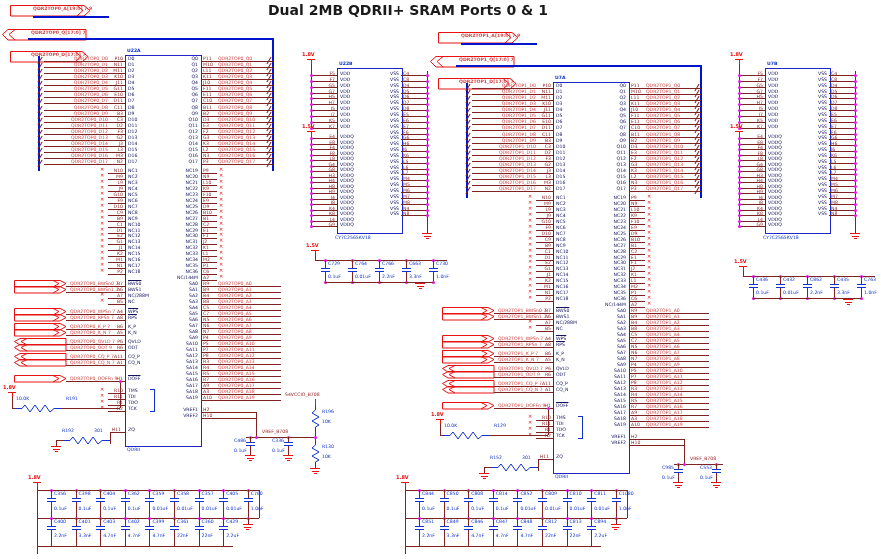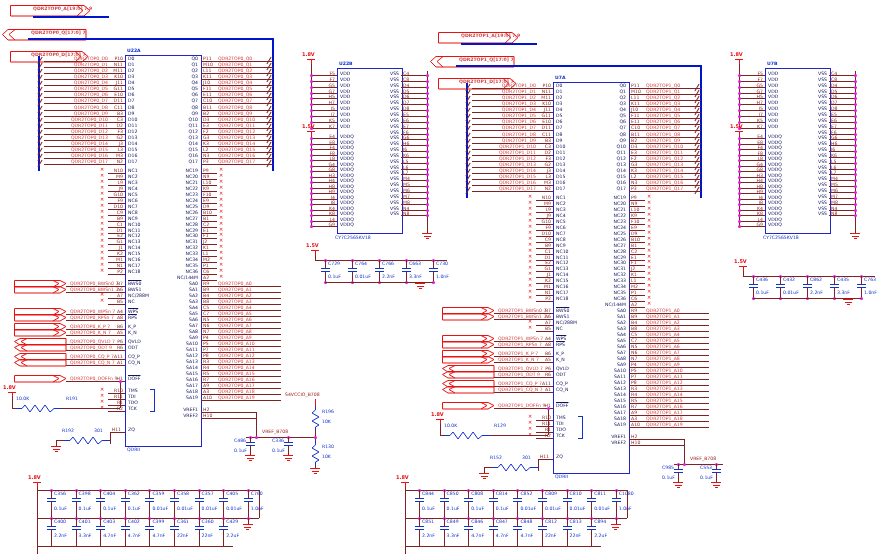--- a/index.html
+++ b/index.html
@@ -21,20 +21,21 @@
   .gb{position:absolute;background:#e81212}
   .box{position:absolute;border:1px solid #2026c8}
   .dot{position:absolute;width:3px;height:3px;border-radius:2px;background:#e816e8}
   .hatch{position:absolute;width:8px;height:1px;background:#7e2222;transform:rotate(-58deg)}
   .title{position:absolute;font-size:14px;font-weight:bold;color:#1a1a1a}
 </style>
 </head>
 <body>
 
 <div id="stage">
+  <div class="title" style="left:268px;top:2px">Dual 2MB QDRII+ SRAM Ports 0 &amp; 1</div>
 <svg width="81" height="12" style="position: absolute; left: 10px; top: 5px;">
       <path d="M0.5,0.5 H74 L80,5.5 L74,11 H0.5 Z" fill="none" stroke="#e81212"></path>
       <path d="M67,0.5 L73,5.5 L67,11" fill="none" stroke="#e81212"></path>
     </svg>
     <div class="t net b" style="left: 33px; top: 6px;">QDR2TOP0_A[19:0]   7,9</div>
     <div class="bus" style="left: 33px; top: 16px; width: 76px; height: 2px;"></div>
     <svg width="85" height="12" style="position: absolute; left: 2px; top: 29px;">
       <path d="M84,0.5 H6 L0.5,5.5 L6,11 H84 Z" fill="none" stroke="#e81212"></path>
       <path d="M13,0.5 L7,5.5 L13,11" fill="none" stroke="#e81212"></path>
     </svg>

